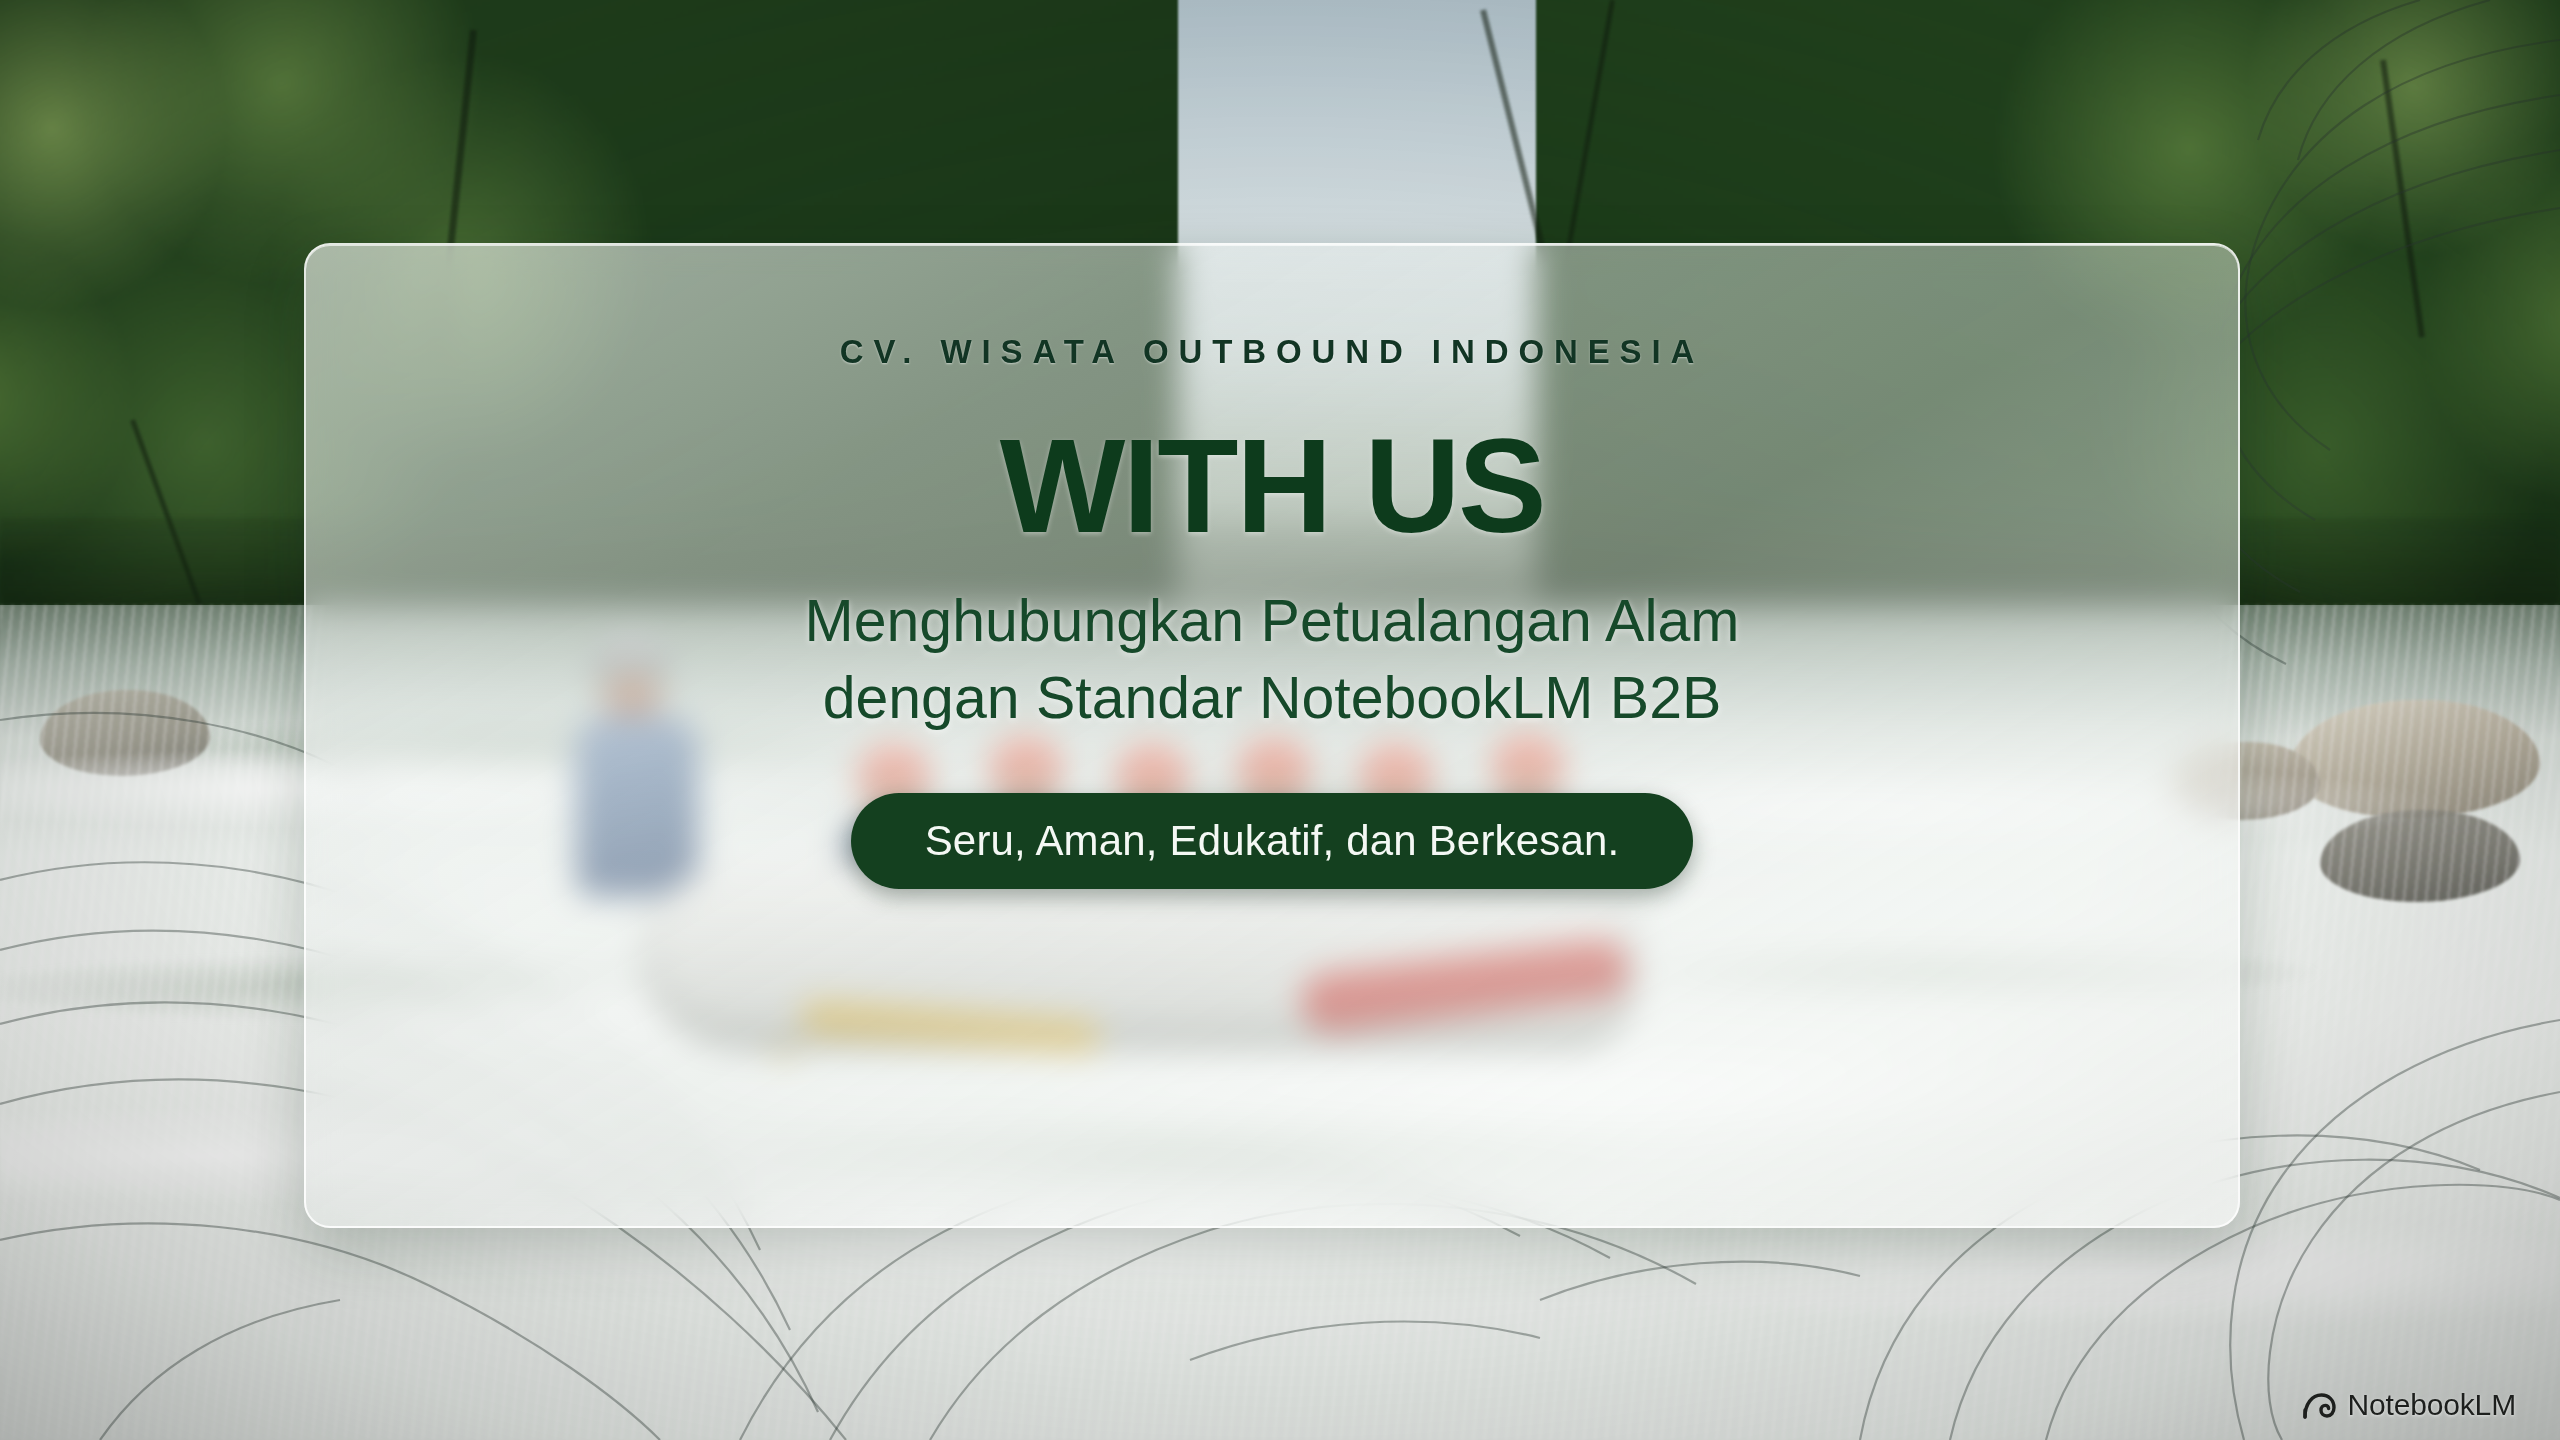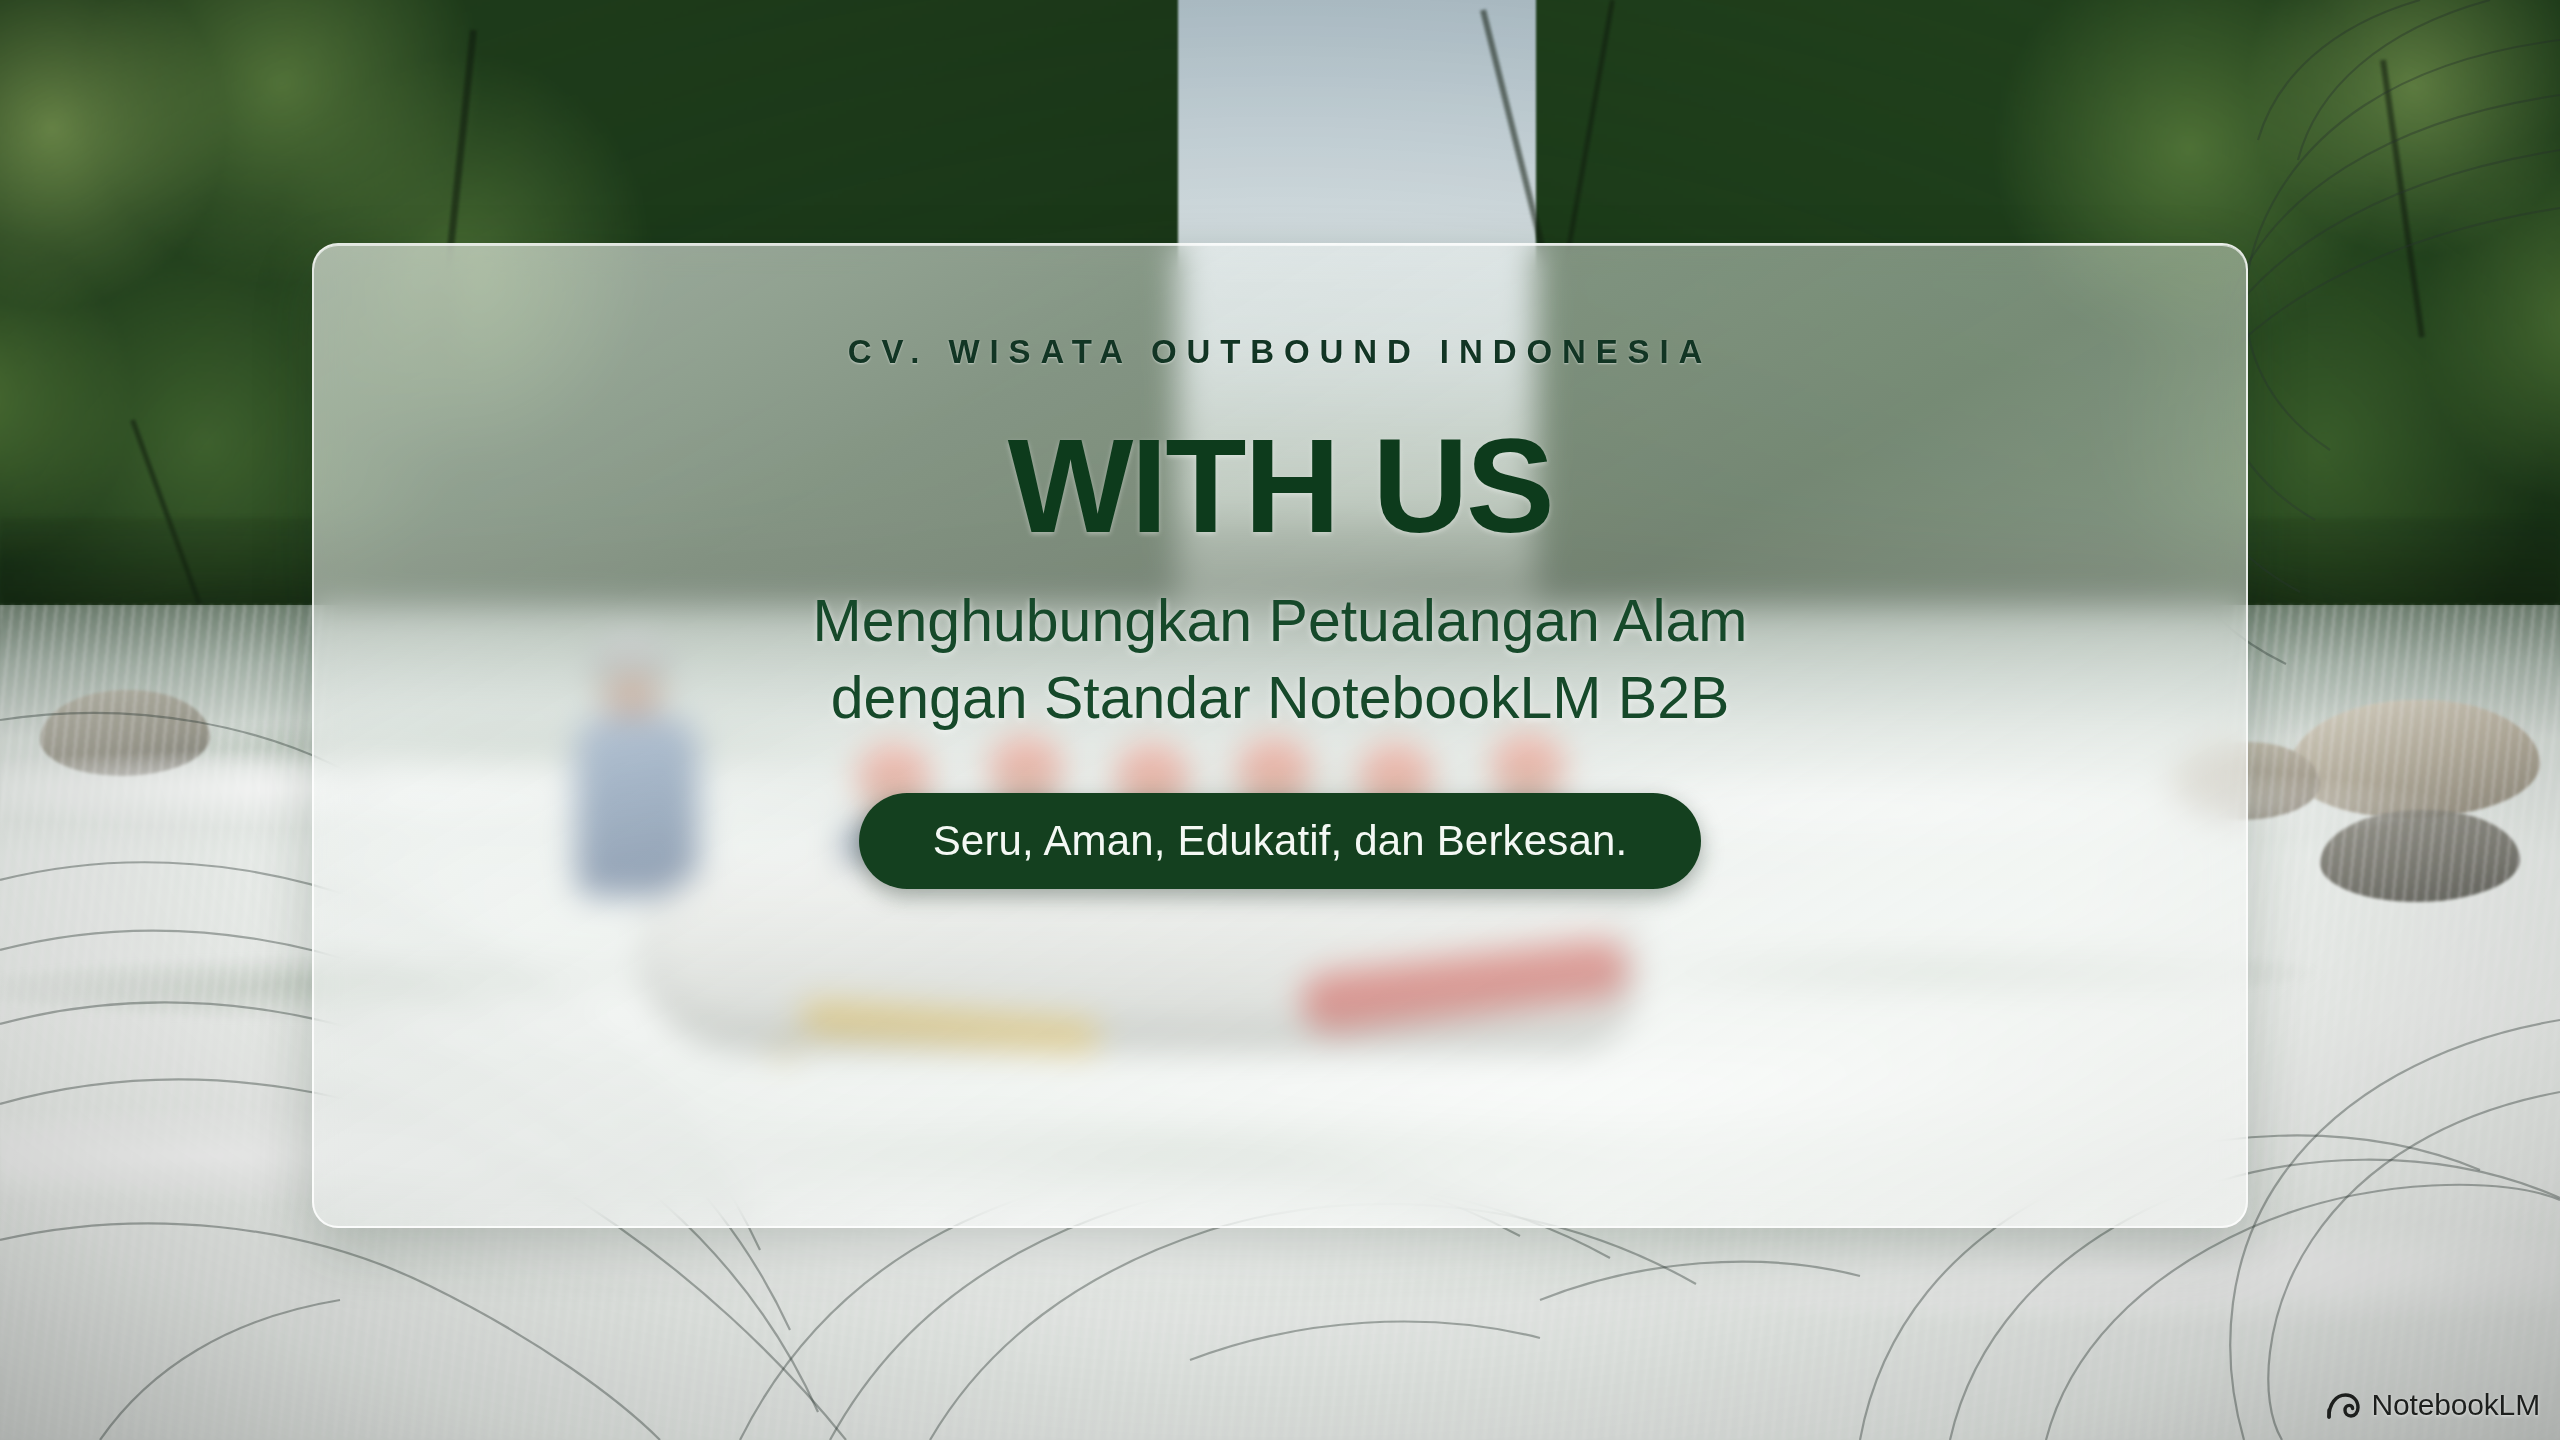--- a/index.html
+++ b/index.html
@@ -219,21 +219,21 @@
   }
   .vignette {
     position:absolute; inset:0;
     background:radial-gradient(ellipse 78% 74% at 50% 48%,
       rgba(0,0,0,0) 44%, rgba(0,0,0,.14) 78%, rgba(0,0,0,.3) 100%);
   }
 
   
   .glass-card {
     position:absolute;
-    left:312px; top:243px;
+    left:304px; top:243px;
     width:1936px; height:985px;
     border-radius:26px;
     border:2px solid rgba(255,255,255,.78);
     background:linear-gradient(150deg,
         rgba(248,250,249,.62) 0%,
         rgba(240,244,242,.50) 26%,
         rgba(236,240,238,.44) 52%,
         rgba(244,247,245,.52) 78%,
         rgba(250,252,250,.60) 100%);
     backdrop-filter:blur(16px) saturate(108%);
@@ -295,21 +295,21 @@
     font-weight:500;
     letter-spacing:.004em;
     white-space:nowrap;
     box-shadow:0 8px 22px rgba(10,30,14,.34);
     cursor:pointer;
   }
 
   
   .watermark {
     position:absolute;
-    right:20px; bottom:18px;
+    right:44px; bottom:18px;
     display:flex; align-items:center; gap:11px;
     color:#1d1f1d;
     font-size:30px;
     font-weight:500;
     letter-spacing:-.005em;
     text-shadow:0 1px 3px rgba(255,255,255,.6);
   }
   .watermark svg { display:block; }
 </style>
 </head>

